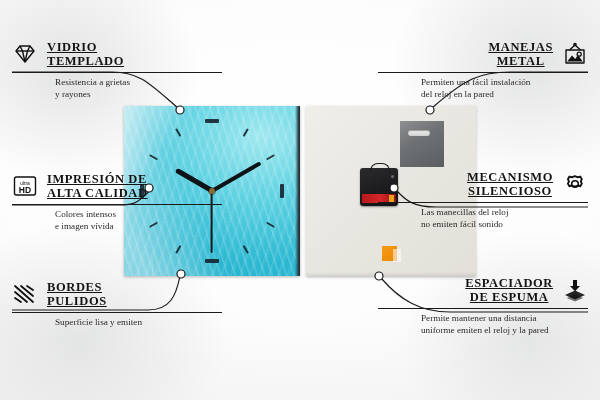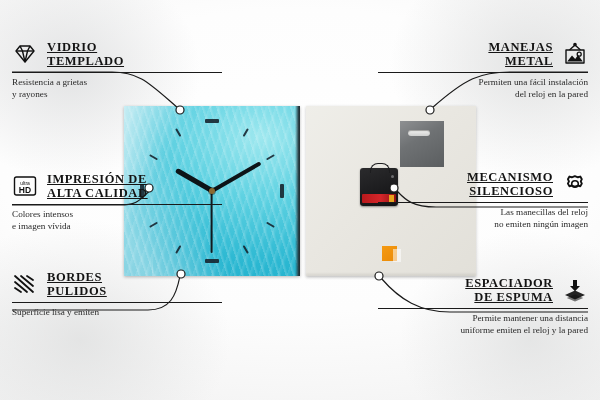--- a/index.html
+++ b/index.html
@@ -101,34 +101,34 @@
   
   .callout{position:absolute;width:210px;}
   .callout .head{display:flex;align-items:center;gap:9px;}
   .callout.left .head{justify-content:flex-start;}
   .callout.right .head{justify-content:flex-end;}
   .ttl{
     font-family:"Liberation Serif", serif;
     font-size:12.5px;line-height:14px;font-weight:700;color:#141414;
     letter-spacing:.6px;text-transform:uppercase;white-space:pre-line;text-decoration:underline;
   }
-  .callout.right .ttl{text-align:right;}
+  .callout.right .ttl{text-align:center;}
   .rule{height:1.4px;background:#1a1a1a;margin:4px 0 4px;}
   .sub{
     font-family:"Liberation Serif", serif;
-    font-size:9.2px;line-height:11.5px;color:#2a2a2a;white-space:pre-line;
-  }
-  .callout.right .sub{text-align:right;}
+    font-size:9.2px;line-height:11.5px;color:#2a2a2a;white-space:pre-line;margin-left:43px;
+  }
+  .callout.right .sub{text-align:left;}
   .ico{width:26px;height:24px;flex:0 0 26px;display:block;}
   .ico svg{display:block;width:26px;height:24px;}
 
   
   #c-glass{left:12px;top:40px;}
   #c-print{left:12px;top:172px;}
-  #c-edges{left:12px;top:270px;}
+  #c-edges{left:12px;top:280px;}
   #c-hooks{left:378px;top:40px;}
   #c-mech{left:378px;top:170px;}
   #c-foam{left:378px;top:276px;}
 
   #lines{position:absolute;left:0;top:0;width:600px;height:400px;pointer-events:none;}
 </style>
 </head>
 <body>
 
 <div id="stage">
@@ -281,21 +281,21 @@
             <g fill="none" stroke="#111" stroke-width="1.6" stroke-linejoin="round">
           <path d="M13,3.2 l2.6,1.0 2.0,-0.6 1.3,2.2 -0.9,1.9 0.9,1.9 -1.3,2.2 -2.0,-0.6 -2.6,1.0
                    -2.6,-1.0 -2.0,0.6 -1.3,-2.2 0.9,-1.9 -0.9,-1.9 1.3,-2.2 2.0,0.6 Z" transform="translate(0,2.2) scale(1.18) translate(-2.1,-1.6)"></path>
           <circle cx="13" cy="12" r="3.3"></circle>
             </g>
           </svg>
       </span>
     </div>
     <div class="rule"></div>
     <div class="sub">Las manecillas del reloj
-no emiten ningún imagen</div>
+no emiten fácil sonido</div>
   </div>
 
   <div class="callout right" id="c-foam">
     <div class="head">
       <span class="ttl">ESPACIADOR
 DE ESPUMA</span>
       <span class="ico">
         <svg viewBox="0 0 26 24">
             <g fill="#111">
           <path d="M11,2 h4 v6 h3 l-5,5.2 -5,-5.2 h3 Z"></path>

